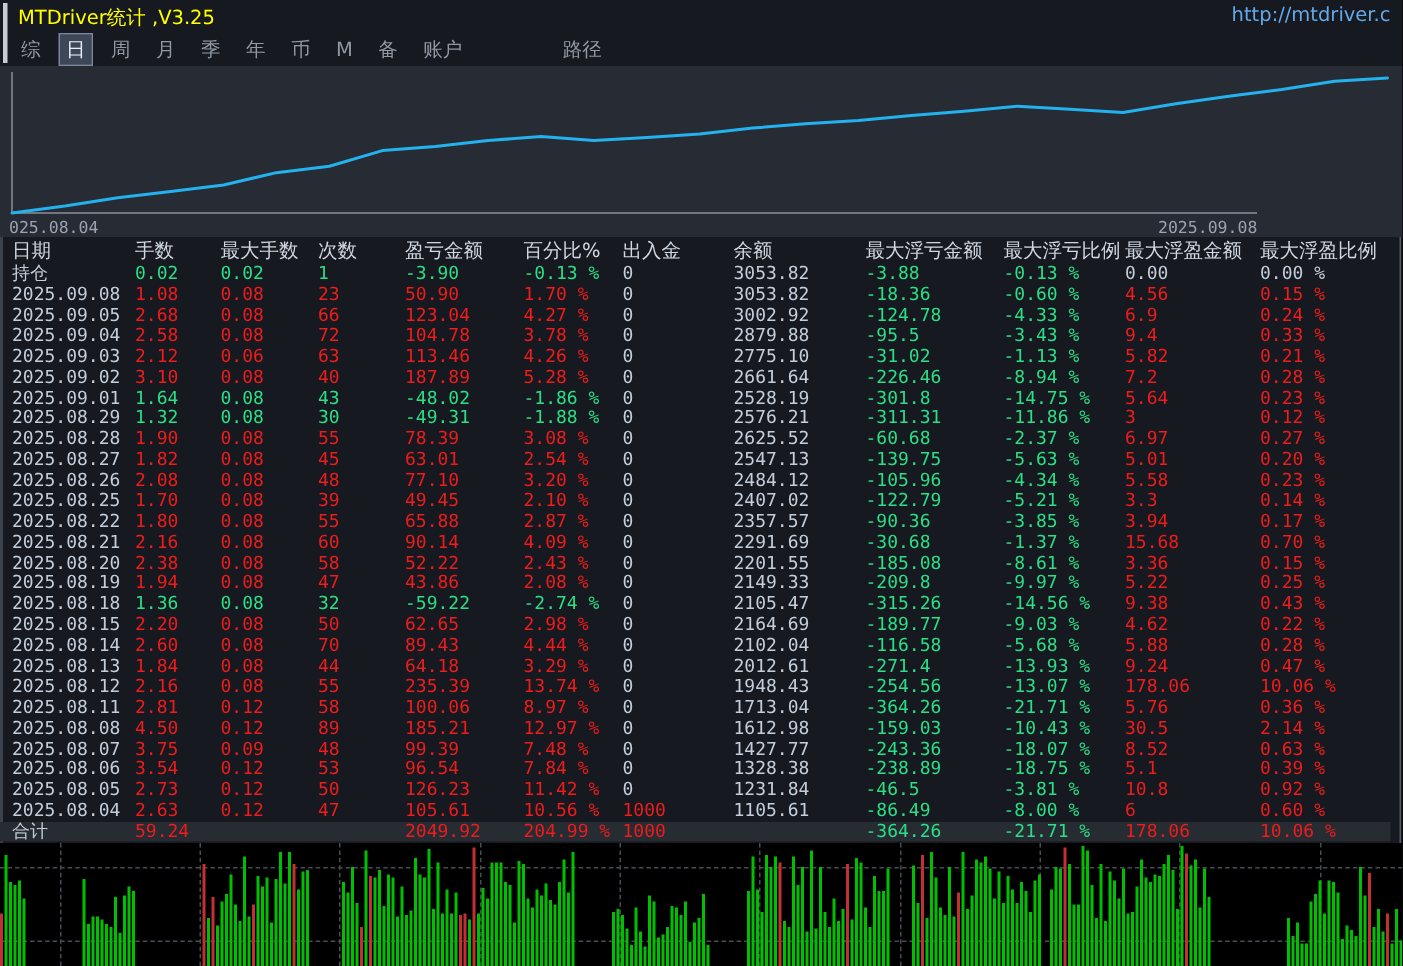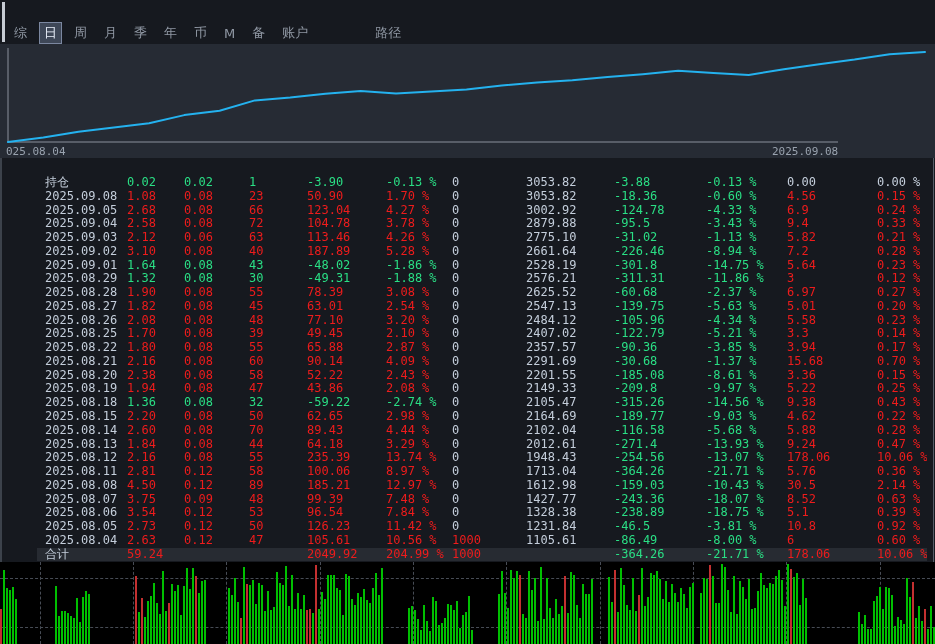--- a/index.html
+++ b/index.html
@@ -18,21 +18,21 @@
   .chart-panel{position:absolute;left:0;top:44px;width:935px;height:114px;background:var(--panel);}
   .chart-panel svg{display:block;}
   #equity-line{fill:none;stroke:var(--line);stroke-width:2;stroke-linejoin:round;stroke-linecap:round;}
   .axisline{stroke:var(--axis);stroke-width:1;}
   .axislabel{fill:#99a2ae;font-size:11px;font-family:"DejaVu Sans Mono",monospace;}
   
   .grid{display:grid;grid-template-columns:82px 57px 65px 58px 79px 66px 74px 88px 92px 81px 90px 1fr;padding-left:8px;}
   .table-header{position:absolute;left:0;top:157px;width:927px;height:19px;align-items:center;}
   .hcell{color:var(--header);font-size:13px;white-space:nowrap;overflow:hidden;}
   .table-body{position:absolute;left:0;top:176px;width:927px;height:386px;}
-  .trow{height:13.78px;line-height:13.8px;margin-left:37px;}
+  .trow{height:13.78px;line-height:13.8px;}
   .trow.total{background:#272b32;}
   .tcell{font-size:12px;font-family:"DejaVu Sans Mono",monospace;white-space:nowrap;overflow:hidden;}
   .c-red{color:var(--red);}
   .c-green{color:var(--green);}
   .c-gray{color:var(--gray);}
   
   .bottom-chart{position:absolute;left:0;top:562px;width:935px;height:82px;background:#000;overflow:hidden;}
   .vgrid{position:absolute;top:0;width:0;height:82px;border-left:1px dashed #474c55;}
   .hgrid{position:absolute;left:0;width:935px;height:0;border-top:1px dashed #474c55;}
   .bar{position:absolute;bottom:0;width:2px;background:var(--candle);}
@@ -43,20 +43,24 @@
 </style>
 </head>
 <body>
 
 <div class="window">
 
   <div class="left-edge"></div>
   <div class="left-edge2"></div>
   <div class="right-edge"></div>
 
+  <div class="titlebar">
+    <span class="title">MTDriver统计 ,V3.25</span>
+    <a class="link">http://mtdriver.c</a>
+  </div>
 
   <div class="menubar" id="menubar">
       <span class="mi">综</span>
       <span class="mi active">日</span>
       <span class="mi">周</span>
       <span class="mi">月</span>
       <span class="mi">季</span>
       <span class="mi">年</span>
       <span class="mi">币</span>
       <span class="mi">M</span>
@@ -68,20 +72,34 @@
   <div class="chart-panel">
     <svg width="935" height="114" viewBox="0 0 935 114">
       <line class="axisline" x1="8" y1="4" x2="8" y2="98"></line>
       <line class="axisline" x1="8" y1="98" x2="838" y2="98"></line>
       <polyline id="equity-line" points="8.0,98.0 43.3,93.4 78.5,87.8 113.8,83.6 149.1,79.3 184.3,71.1 219.6,66.8 254.9,56.4 290.2,53.6 325.4,49.7 360.7,47.0 396.0,49.6 431.2,47.6 466.5,45.4 501.8,41.4 537.0,38.5 572.3,36.3 607.6,33.0 642.8,30.2 678.1,26.8 713.4,28.9 748.7,31.0 783.9,25.2 819.2,20.2 854.5,15.6 889.7,10.2 925.0,8.0"></polyline>
       <text class="axislabel" x="6" y="111">025.08.04</text>
       <text class="axislabel" x="772" y="111">2025.09.08</text>
     </svg>
   </div>
 
+  <div class="table-header grid" id="thead">
+      <span class="hcell">日期</span>
+      <span class="hcell">手数</span>
+      <span class="hcell">最大手数</span>
+      <span class="hcell">次数</span>
+      <span class="hcell">盈亏金额</span>
+      <span class="hcell">百分比%</span>
+      <span class="hcell">出入金</span>
+      <span class="hcell">余额</span>
+      <span class="hcell">最大浮亏金额</span>
+      <span class="hcell">最大浮亏比例</span>
+      <span class="hcell">最大浮盈金额</span>
+      <span class="hcell">最大浮盈比例</span>
+    </div>
 
   <div class="table-body" id="tbody">
       <div class="trow grid">
         <span class="tcell c-gray">持仓</span>
         <span class="tcell c-green">0.02</span>
         <span class="tcell c-green">0.02</span>
         <span class="tcell c-green">1</span>
         <span class="tcell c-green">-3.90</span>
         <span class="tcell c-green">-0.13 %</span>
         <span class="tcell c-gray">0</span>

